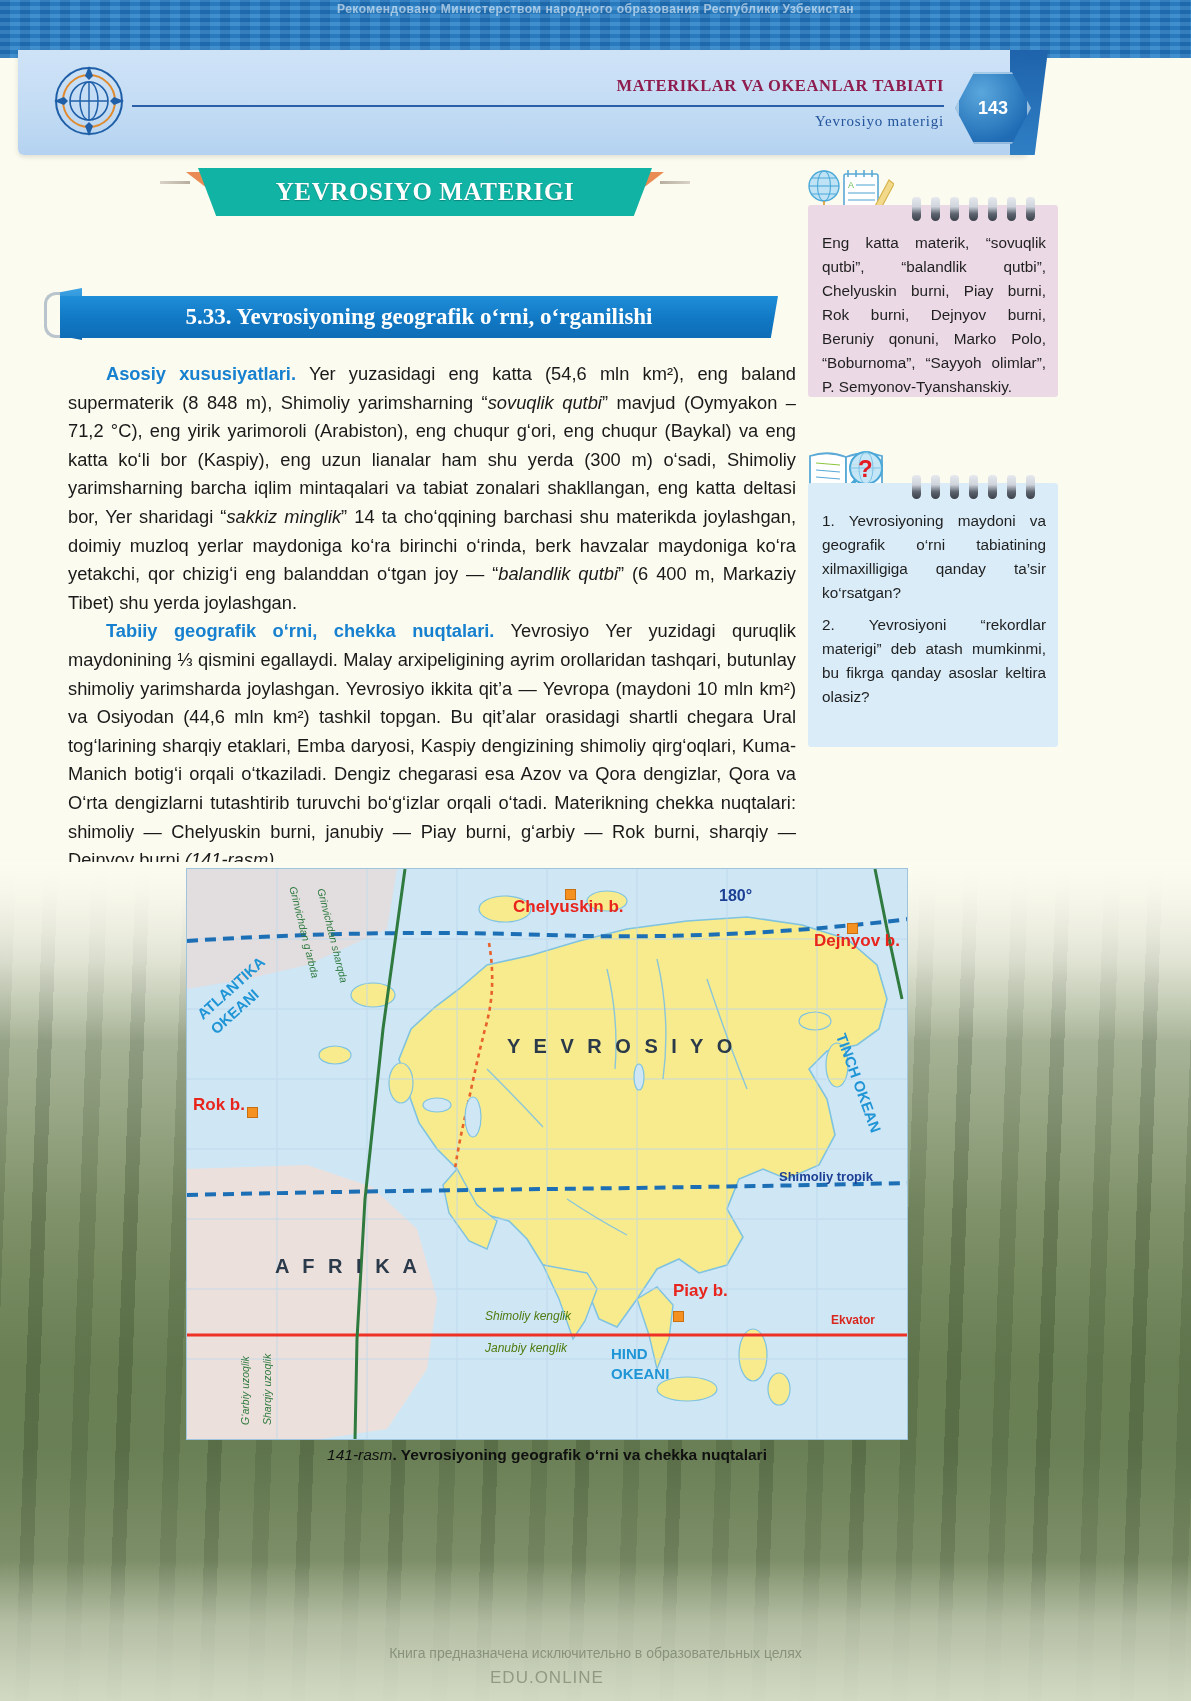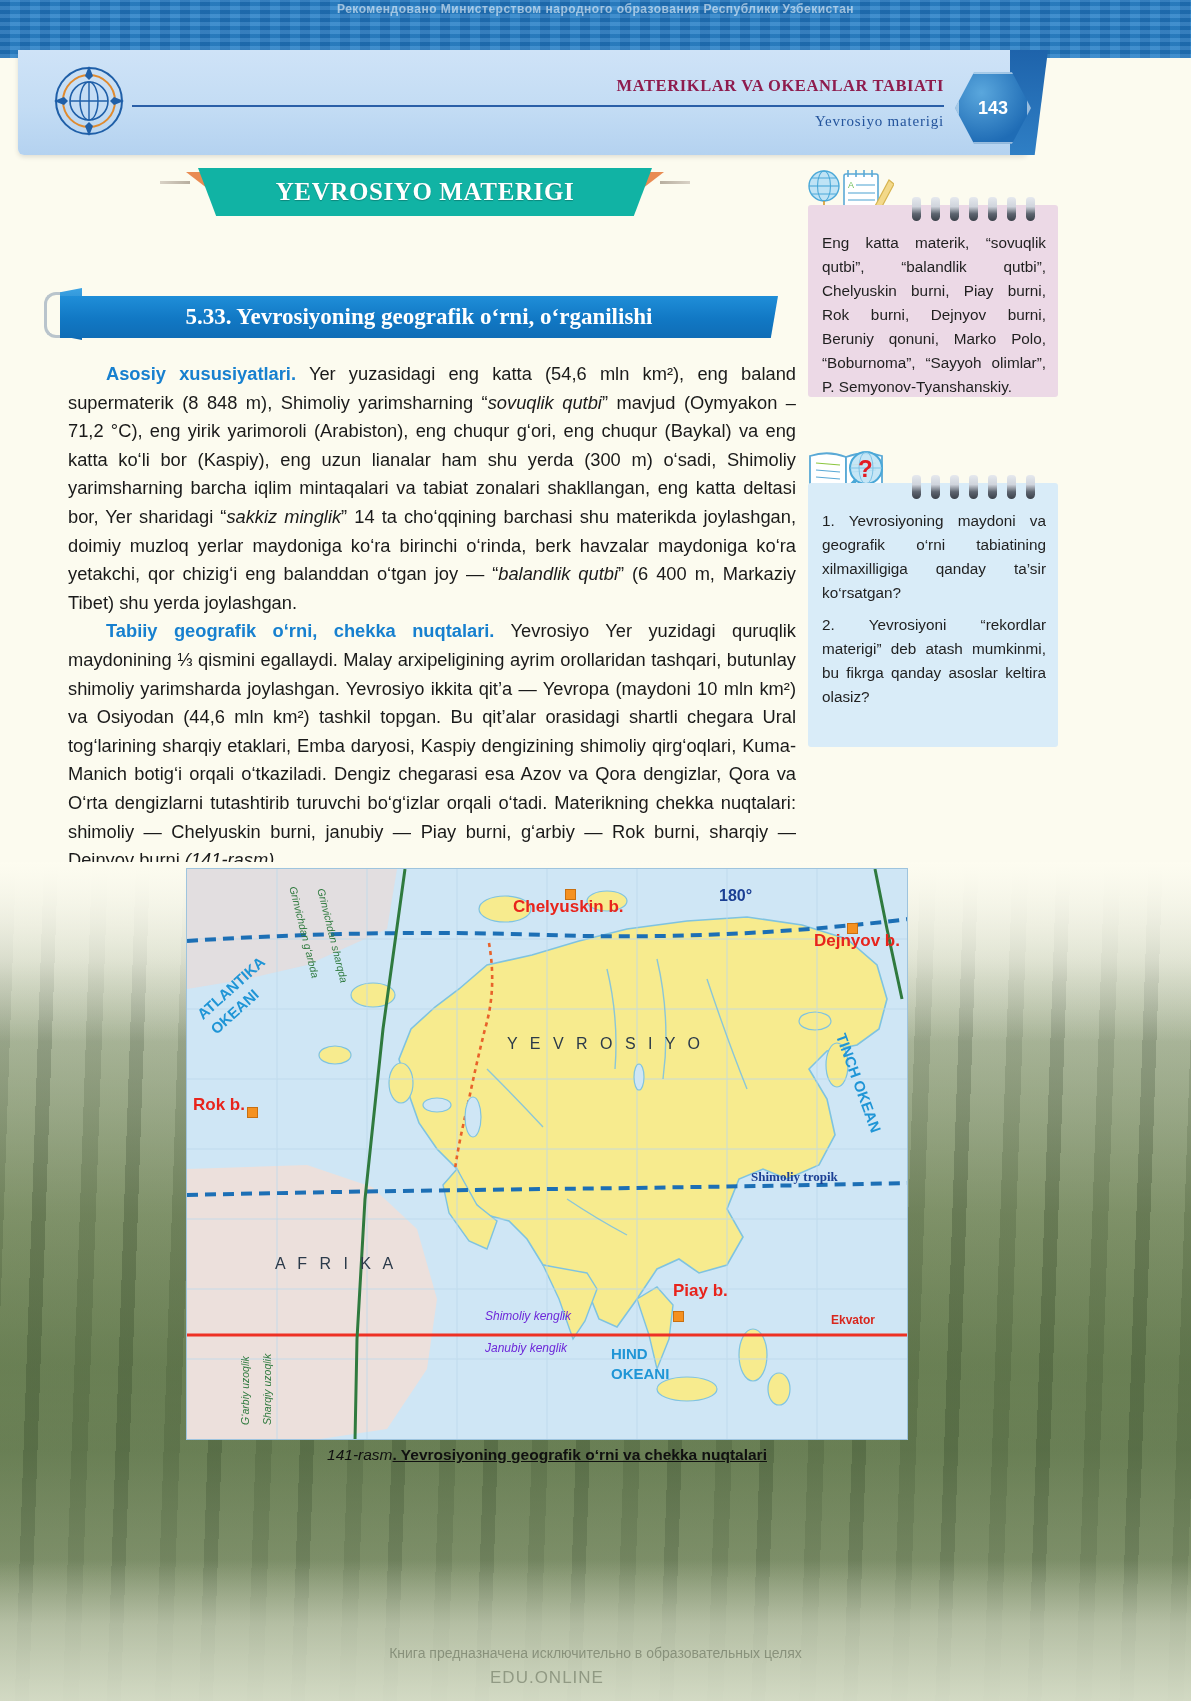--- a/index.html
+++ b/index.html
@@ -201,36 +201,36 @@
     overflow:hidden;
   }
   .map-svg{ position:absolute; left:0; top:0; }
   .map-label{
     position:absolute; font-family:"Liberation Sans", sans-serif;
     white-space:nowrap;
   }
   .lbl-red{ color:#e8241c; font-weight:bold; font-size:17px; }
   .lbl-navy{ color:#1b3f94; font-weight:bold; font-size:13px; }
   .lbl-cyan{ color:#1f95d6; font-weight:bold; font-size:15px; }
-  .lbl-dark{ color:#2b3a4a; font-weight:normal; font-size:16px; letter-spacing:4px; }
+  .lbl-dark{ color:#2b3a4a; font-weight:bold; font-size:20px; letter-spacing:4px; }
   .lbl-green{ color:#2f7a3e; font-size:10.5px; font-style:italic; }
-  .lbl-orangeit{ color:#6d28d9; font-size:12px; font-style:italic; }
+  .lbl-orangeit{ color:#4d7c0f; font-size:12px; font-style:italic; }
   .lbl-redb{ color:#d8271d; font-weight:bold; font-size:12px; }
   .dot-city{
     position:absolute; width:11px; height:11px; background:#f59120;
     border:1px solid #c96f10;
   }
 
   .fig-cap{
     position:absolute; left:186px; top:1446px; width:722px;
     text-align:center; font-size:15.5px; color:#101010;
     font-family:"Liberation Sans", sans-serif;
   }
   .fig-cap .it{ font-style:italic; }
-  .fig-cap .bd{ font-weight:bold;text-decoration:underline; }
+  .fig-cap .bd{ font-weight:bold; }
 </style>
 </head>
 <body>
 
 <div id="page">
 
   <div class="top-band"></div>
   <div class="top-watermark">Рекомендовано Министерством народного образования Республики Узбекистан</div>
 
   <div class="header"></div>
@@ -434,21 +434,21 @@
     <div class="map-label lbl-red" style="left:486px; top:412px;">Piay b.</div>
 
     <div class="map-label lbl-dark" style="left:320px; top:166px;">Y E V R O S I Y O</div>
     <div class="map-label lbl-dark" style="left:88px; top:386px;">A F R I K A</div>
 
     <div class="map-label lbl-cyan" style="left:6px; top:140px; width:110px; white-space:normal; line-height:20px; transform:rotate(-42deg); transform-origin:left top;">ATLANTIKA OKEANI</div>
     <div class="map-label lbl-cyan" style="left:662px; top:162px; transform:rotate(70deg); transform-origin:left top;">TINCH OKEAN</div>
     <div class="map-label lbl-cyan" style="left:424px; top:476px;">HIND</div>
     <div class="map-label lbl-cyan" style="left:424px; top:496px;">OKEANI</div>
 
-    <div class="map-label lbl-navy" style="left:564px; top:300px;font-family:Liberation Serif, serif;">Shimoliy tropik</div>
+    <div class="map-label lbl-navy" style="left:592px; top:300px;">Shimoliy tropik</div>
     <div class="map-label lbl-redb" style="left:644px; top:444px;">Ekvator</div>
     <div class="map-label lbl-orangeit" style="left:298px; top:440px;">Shimoliy kenglik</div>
     <div class="map-label lbl-orangeit" style="left:298px; top:472px;">Janubiy kenglik</div>
 
     <div class="map-label lbl-navy" style="left:532px; top:18px; font-size:16px; color:#1b3f94;">180°</div>
     <div class="map-label lbl-green" style="left:112px; top:16px; transform:rotate(76deg); transform-origin:left top;">Grinvichdan g‘arbda</div>
     <div class="map-label lbl-green" style="left:140px; top:18px; transform:rotate(76deg); transform-origin:left top;">Grinvichdan sharqda</div>
     <div class="map-label lbl-green" style="left:52px; top:556px; transform:rotate(-90deg); transform-origin:left top;">G‘arbiy uzoqlik</div>
     <div class="map-label lbl-green" style="left:74px; top:556px; transform:rotate(-90deg); transform-origin:left top;">Sharqiy uzoqlik</div>
   </div>

